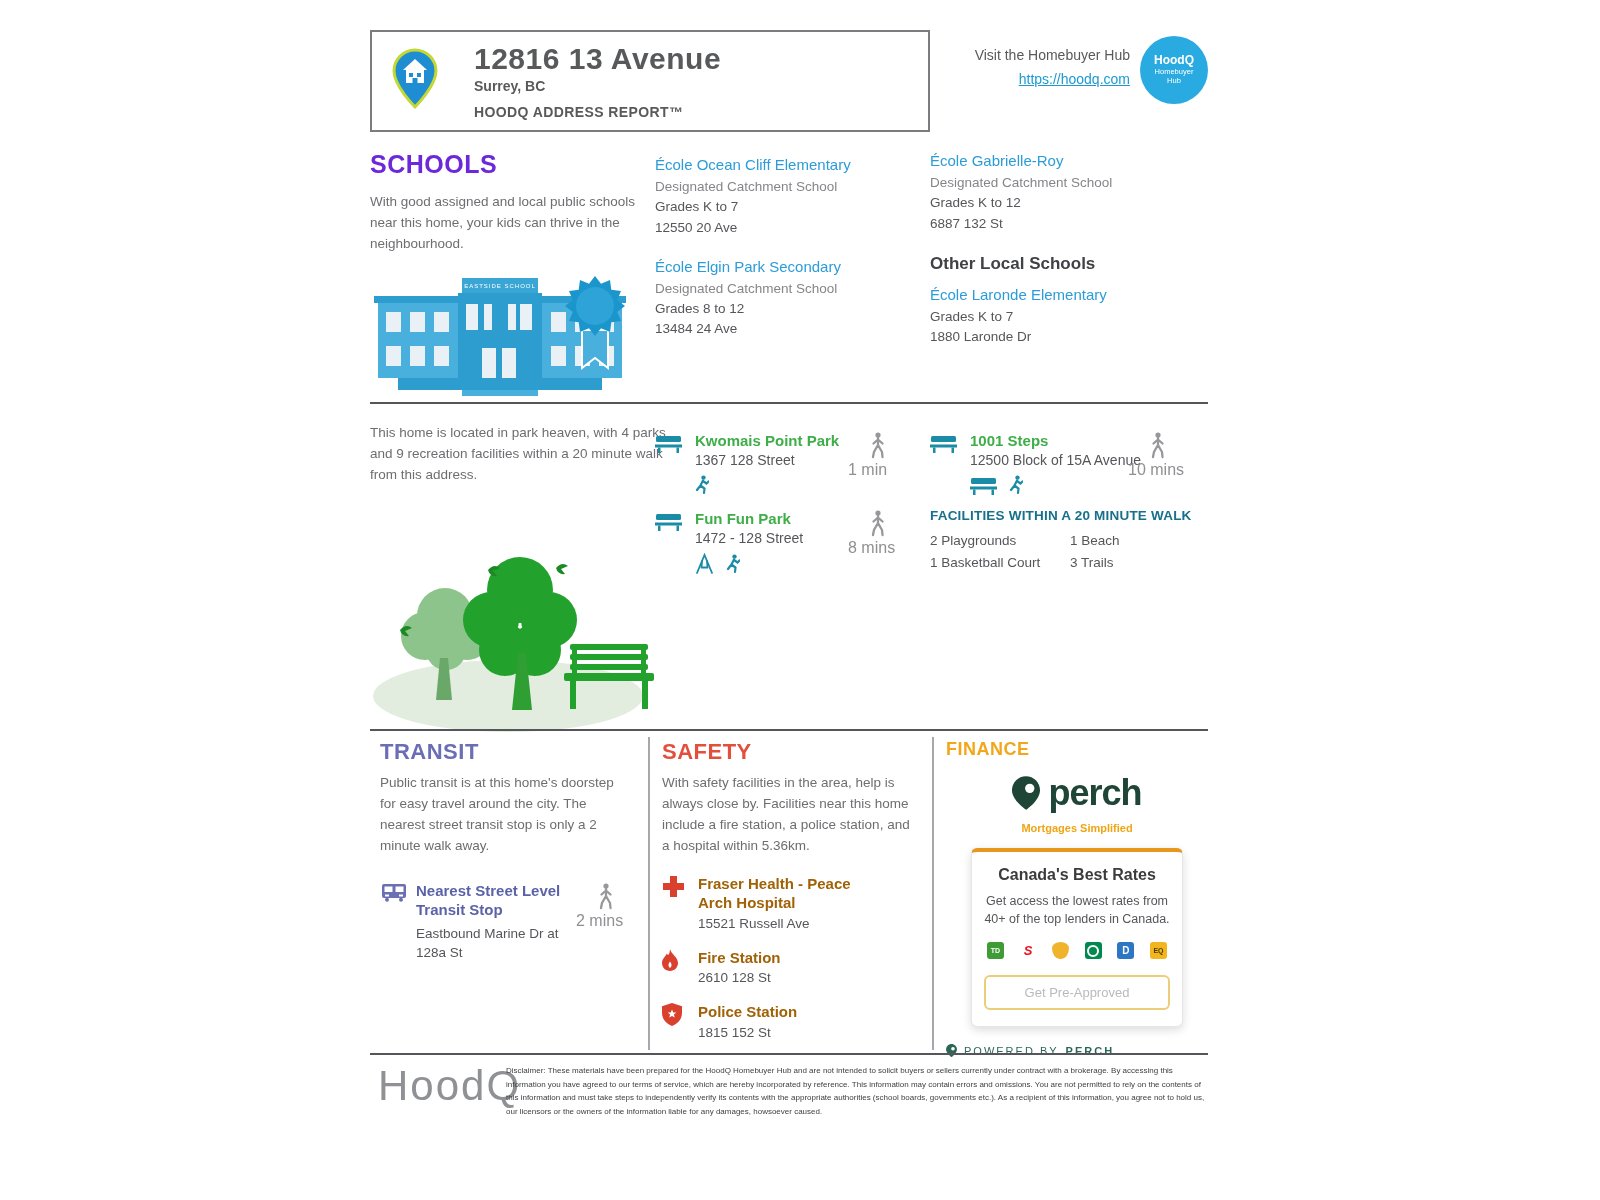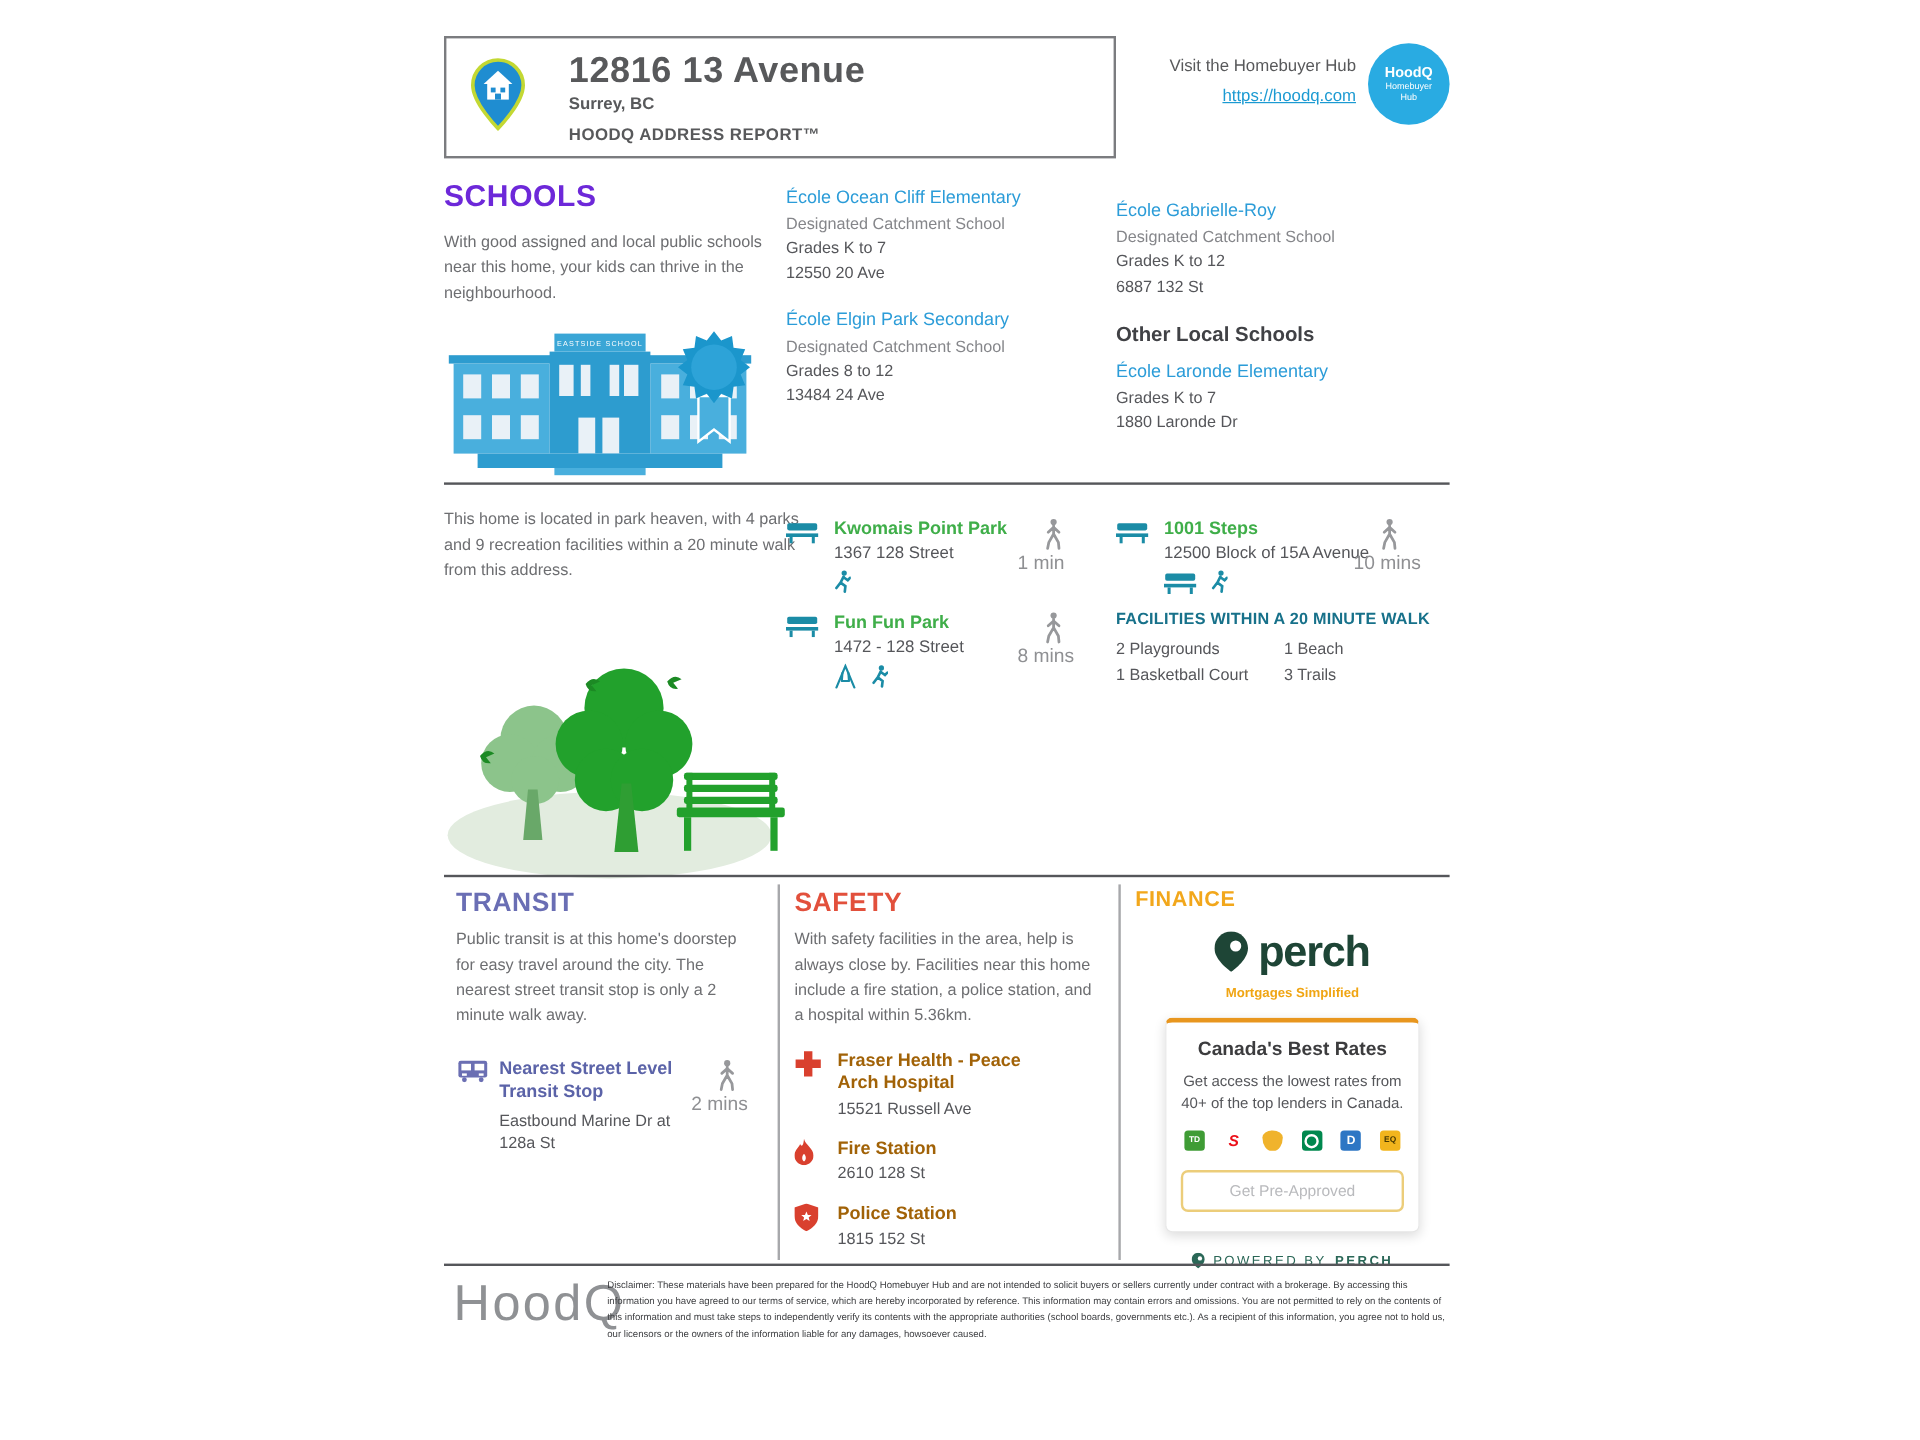--- a/index.html
+++ b/index.html
@@ -24,21 +24,21 @@
   .hr{position:absolute;left:0;width:838px;height:2px;background:#55565a;}
   .hr1{top:402px;} .hr2{top:729px;} .hr3{top:1053px;}
 
   
   .sec-schools{position:absolute;left:0;top:150px;width:845px;height:250px;}
   .sec-title{font-size:25px;font-weight:800;letter-spacing:.5px;}
   .t-blue{color:#6d28d9;}
   .desc{font-size:13.5px;color:#6d6e71;line-height:1.55;margin-top:13px;}
   .col1{position:absolute;left:0;top:0;width:270px;}
   .col2{position:absolute;left:285px;top:6px;width:270px;}
-  .col3{position:absolute;left:560px;top:17px;width:285px;}
+  .col3{position:absolute;left:560px;top:2px;width:285px;}
   .school-item{margin-bottom:20px;}
   .s-name{color:#2b9cd8;font-weight:400;font-size:15px;margin-bottom:4px;}
   .s-muted{font-size:13.5px;color:#85868a;line-height:1.5;}
   .s-dark{font-size:13.5px;color:#55565a;line-height:1.5;}
   .other-heading{font-size:17px;font-weight:800;color:#404145;margin:16px 0 12px;}
   .school-art{position:absolute;left:0;top:118px;}
 
   
   .sec-parks{position:absolute;left:0;top:410px;width:845px;height:318px;}
   .t-green{color:#3fae49;margin-right:9px;}
@@ -88,21 +88,21 @@
   .card-b{font-size:12.5px;color:#55565a;text-align:center;margin-top:8px;line-height:1.45;}
   .lenders{display:flex;justify-content:space-between;align-items:center;margin-top:14px;padding:0 3px;}
   .lender{width:17px;height:17px;border-radius:3px;display:flex;align-items:center;justify-content:center;font-size:7px;font-weight:800;color:#fff;}
   .ld-td{background:#3f9c35;}
   .ld-s{background:#fff;color:#ec111a;font-size:13px;font-style:italic;}
   .ld-shield{background:#f0b32c;border-radius:50% 50% 45% 45%/35% 35% 65% 65%;}
   .ld-ring{background:#00884e;} .ld-ring span{display:block;width:8px;height:8px;border:2px solid #fff;border-radius:50%;}
   .ld-d{background:#2d76c4;font-size:10px;}
   .ld-eq{background:#f2b51d;color:#4a3a00;}
   .preapprove{display:block;margin-top:16px;width:100%;border:2px solid #eccd7a;border-radius:6px;color:#b9babd;font-size:13px;text-align:center;padding:8px 0;background:#fff;cursor:pointer;font-family:"Liberation Sans",sans-serif;}
-  .powered{display:flex;align-items:center;justify-content:center;gap:7px;margin-top:17px;color:#2a6757;font-size:11px;letter-spacing:2px;}
+  .powered{display:flex;align-items:center;gap:7px;margin-top:17px;color:#2a6757;font-size:11px;letter-spacing:2px;}
   .powered .pb2{font-weight:800;}
 
   
   .footer{position:absolute;left:0;top:1060px;width:845px;}
   .hoodq-logo{position:absolute;left:8px;top:2px;font-size:42px;color:#8f9194;letter-spacing:2px;font-weight:500;}
   .disclaimer{position:absolute;left:136px;top:4px;width:702px;font-size:8px;color:#3f4043;line-height:1.7;}
 </style>
 </head>
 <body>
 

